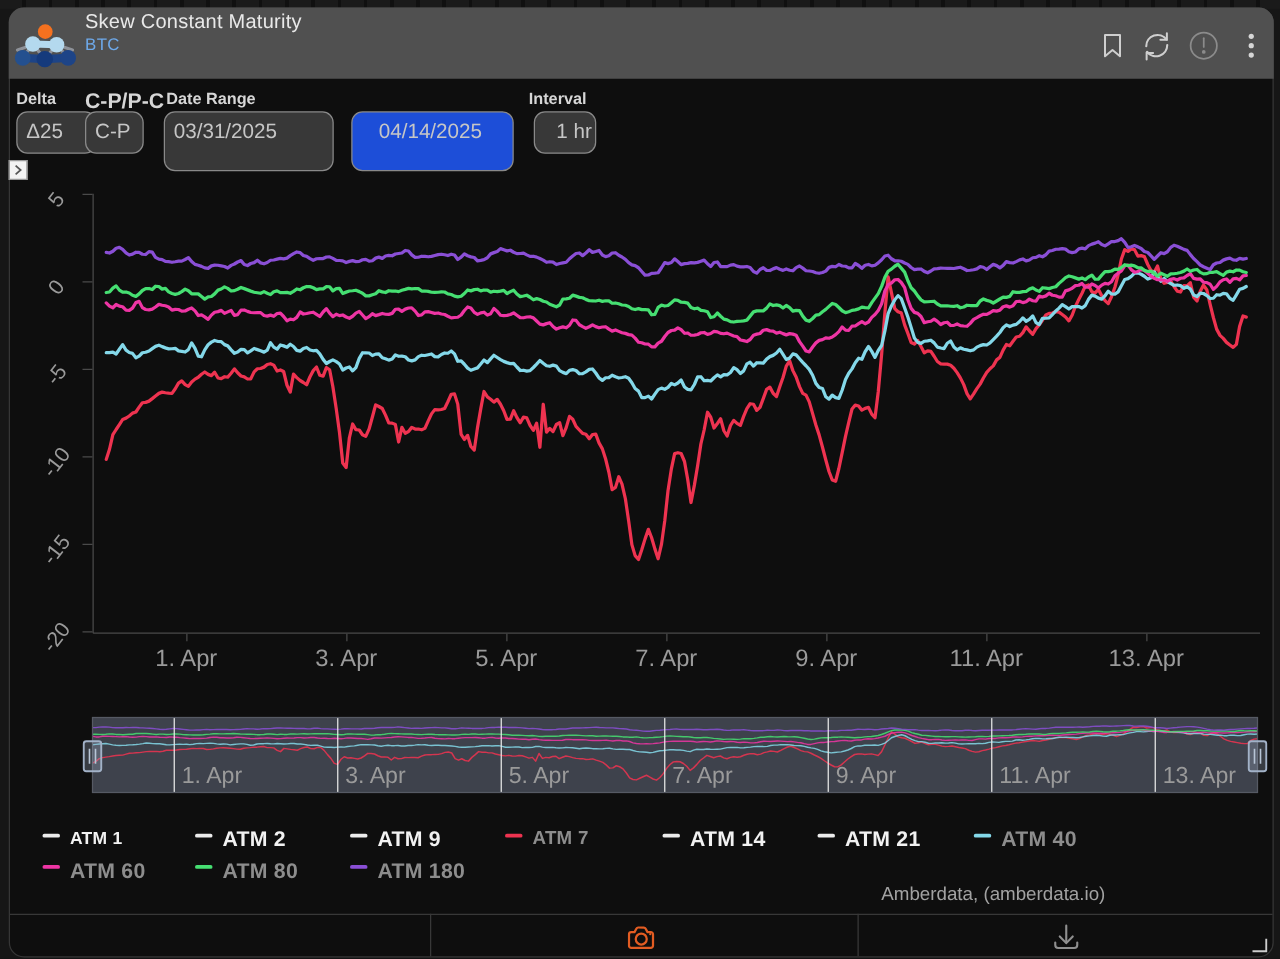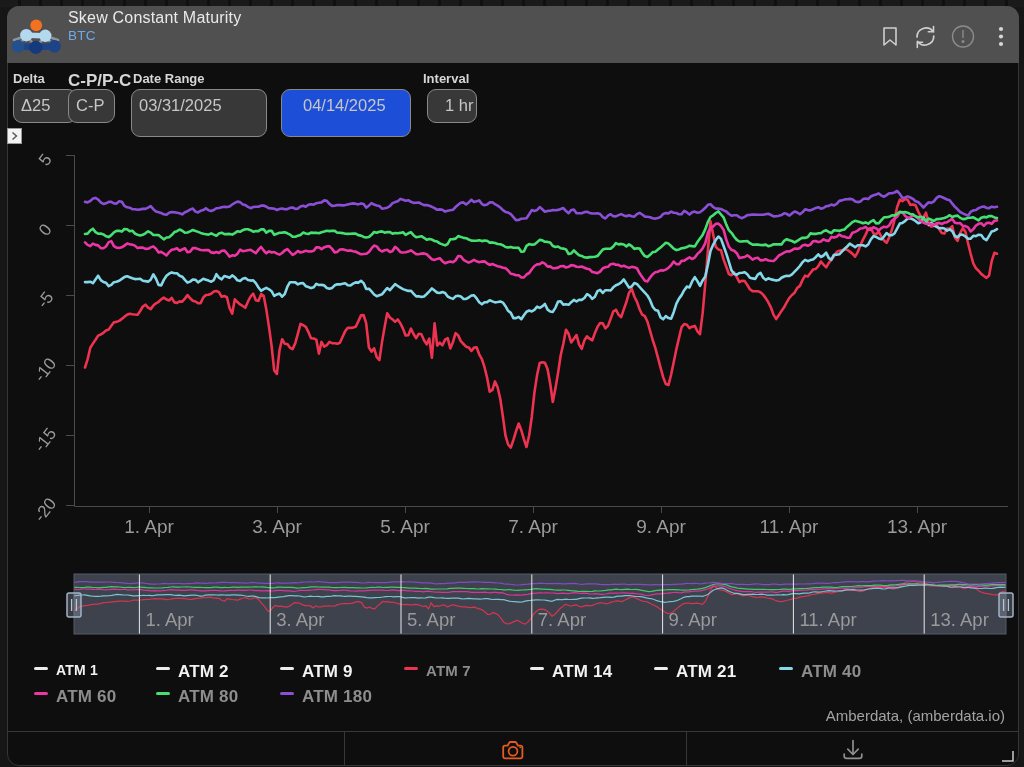--- a/index.html
+++ b/index.html
@@ -144,21 +144,21 @@
 <div style="position:absolute;left:654px;top:667px;width:14px;height:3px;border-radius:1.5px;background:#ececec"></div>
 <div style="position:absolute;left:676px;top:662px;font-size:17px;font-weight:700;color:#f2f2f2;letter-spacing:0.2px">ATM 21</div>
 <div style="position:absolute;left:779px;top:667px;width:14px;height:3px;border-radius:1.5px;background:#84D8E9"></div>
 <div style="position:absolute;left:801px;top:662px;font-size:17px;font-weight:600;color:#8d8d8d;letter-spacing:0.2px">ATM 40</div>
 <div style="position:absolute;left:34px;top:692px;width:14px;height:3px;border-radius:1.5px;background:#EE35A4"></div>
 <div style="position:absolute;left:56px;top:687px;font-size:17px;font-weight:600;color:#8d8d8d;letter-spacing:0.2px">ATM 60</div>
 <div style="position:absolute;left:156px;top:692px;width:14px;height:3px;border-radius:1.5px;background:#46DF72"></div>
 <div style="position:absolute;left:178px;top:687px;font-size:17px;font-weight:600;color:#8d8d8d;letter-spacing:0.2px">ATM 80</div>
 <div style="position:absolute;left:280px;top:692px;width:14px;height:3px;border-radius:1.5px;background:#8A4FD6"></div>
 <div style="position:absolute;left:302px;top:687px;font-size:17px;font-weight:600;color:#8d8d8d;letter-spacing:0.2px">ATM 180</div>
-<div class="abs" style="left:705px;top:707px;width:300px;text-align:right;font-size:15px;color:#a2a2a2">Amberdata, (amberdata.io)</div>
+<div class="abs" style="left:705px;top:707px;width:300px;font-size:15px;color:#a2a2a2">Amberdata, (amberdata.io)</div>
 
 <div class="abs" style="left:8px;top:731px;width:1010px;height:0;border-top:1px solid #383838"></div>
 <div class="abs" style="left:344px;top:731px;width:0;height:34px;border-left:1px solid #383838"></div>
 <div class="abs" style="left:686px;top:731px;width:0;height:34px;border-left:1px solid #383838"></div>
 <svg class="abs" style="left:502px;top:740px" width="22" height="20" viewBox="0 0 22 20">
 <g stroke="#e25c22" stroke-width="1.8" fill="none" stroke-linejoin="round">
 <path d="M1.2,7.5 a1.8,1.8 0 0 1 1.8,-1.8 h2.6 l1.6,-2.9 a1.5,1.5 0 0 1 1.3,-0.8 h4.6 a1.5,1.5 0 0 1 1.3,0.8 l1.6,2.9 h2.6 a1.8,1.8 0 0 1 1.8,1.8 v9 a1.8,1.8 0 0 1 -1.8,1.8 h-15.6 a1.8,1.8 0 0 1 -1.8,-1.8 z"></path>
 <circle cx="11" cy="11.2" r="4.4"></circle>
     </g>
 <circle cx="18.2" cy="7.3" r="0.9" fill="#e25c22"></circle>

